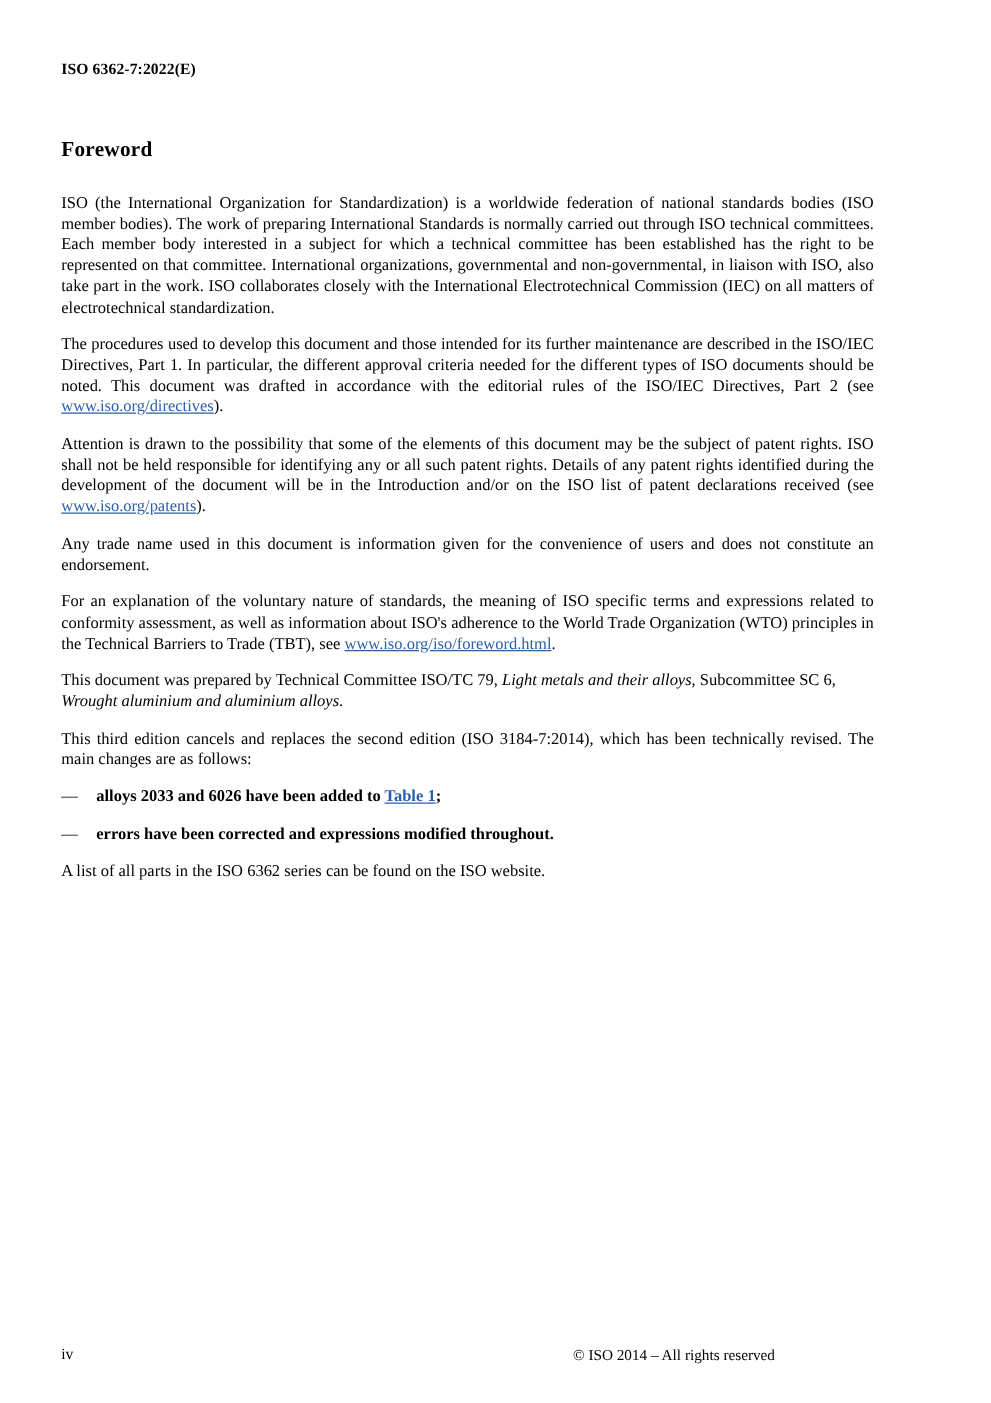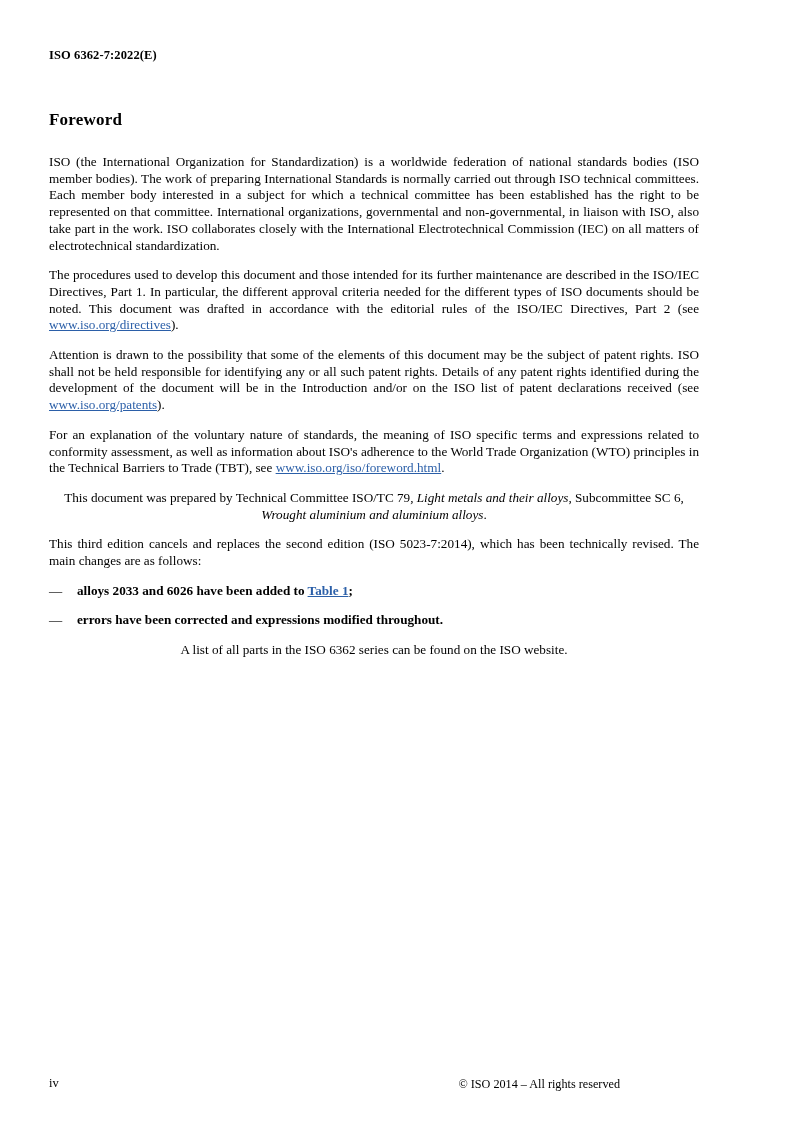--- a/index.html
+++ b/index.html
@@ -42,21 +42,21 @@
     letter-spacing: 0.2px;
   }
   p.para {
     font-size: 13.2px;
     line-height: 16.7px;
     margin: 0 0 13px 0;
     text-align: justify;
     hyphens: none;
   }
   p.para.last-left {
-    text-align: center;
+    text-align: left;
   }
   .dash-item {
     font-size: 13.2px;
     line-height: 16.7px;
     margin: 0 0 13px 0;
     display: flex;
     text-align: left;
   }
   .dash-item .dash {
     width: 28px;
@@ -97,26 +97,27 @@
   <div class="content">
 
     <h1 class="foreword">Foreword</h1>
 
     <p class="para">ISO (the International Organization for Standardization) is a worldwide federation of national standards bodies (ISO member bodies). The work of preparing International Standards is normally carried out through ISO technical committees. Each member body interested in a subject for which a technical committee has been established has the right to be represented on that committee. International organizations, governmental and non-governmental, in liaison with ISO, also take part in the work. ISO collaborates closely with the International Electrotechnical Commission (IEC) on all matters of electrotechnical standardization.</p>
 
     <p class="para"><span>The procedures used to develop this document and those intended for its further maintenance are described in the ISO/IEC Directives, Part 1. In particular, the different approval criteria needed for the different types of ISO documents should be noted. This document was drafted in accordance with the editorial rules of the ISO/IEC Directives, Part 2 (see </span><a class="doclink" href="#">www.iso.org/directives</a><span>).</span></p>
 
     <p class="para"><span>Attention is drawn to the possibility that some of the elements of this document may be the subject of patent rights. ISO shall not be held responsible for identifying any or all such patent rights. Details of any patent rights identified during the development of the document will be in the Introduction and/or on the ISO list of patent declarations received (see </span><a class="doclink" href="#">www.iso.org/patents</a><span>).</span></p>
 
+    <p class="para">Any trade name used in this document is information given for the convenience of users and does not constitute an endorsement.</p>
 
     <p class="para"><span>For an explanation of the voluntary nature of standards, the meaning of ISO specific terms and expressions related to conformity assessment, as well as information about ISO's adherence to the World Trade Organization (WTO) principles in the Technical Barriers to Trade (TBT), see </span><a class="doclink" href="#">www.iso.org/iso/foreword.html</a><span>.</span></p>
 
     <p class="para last-left"><span>This document was prepared by Technical Committee ISO/TC 79, </span><span class="ital">Light metals and their alloys</span><span>, Subcommittee SC 6, </span><span class="ital">Wrought aluminium and aluminium alloys</span><span>.</span></p>
 
-    <p class="para">This third edition cancels and replaces the second edition (ISO 5023-7:2014), which has been technically revised. The main changes are as follows:</p>
+    <p class="para">This third edition cancels and replaces the second edition (ISO 3184-7:2014), which has been technically revised. The main changes are as follows:</p>
 
     <div class="dash-item">
       <span class="dash">—</span>
       <span class="dash-text"><span>alloys 2033 and 6026 have been added to </span><a class="doclink" href="#">Table 1</a><span>;</span></span>
     </div>
 
     <div class="dash-item">
       <span class="dash">—</span>
       <span class="dash-text">errors have been corrected and expressions modified throughout.</span>
     </div>

